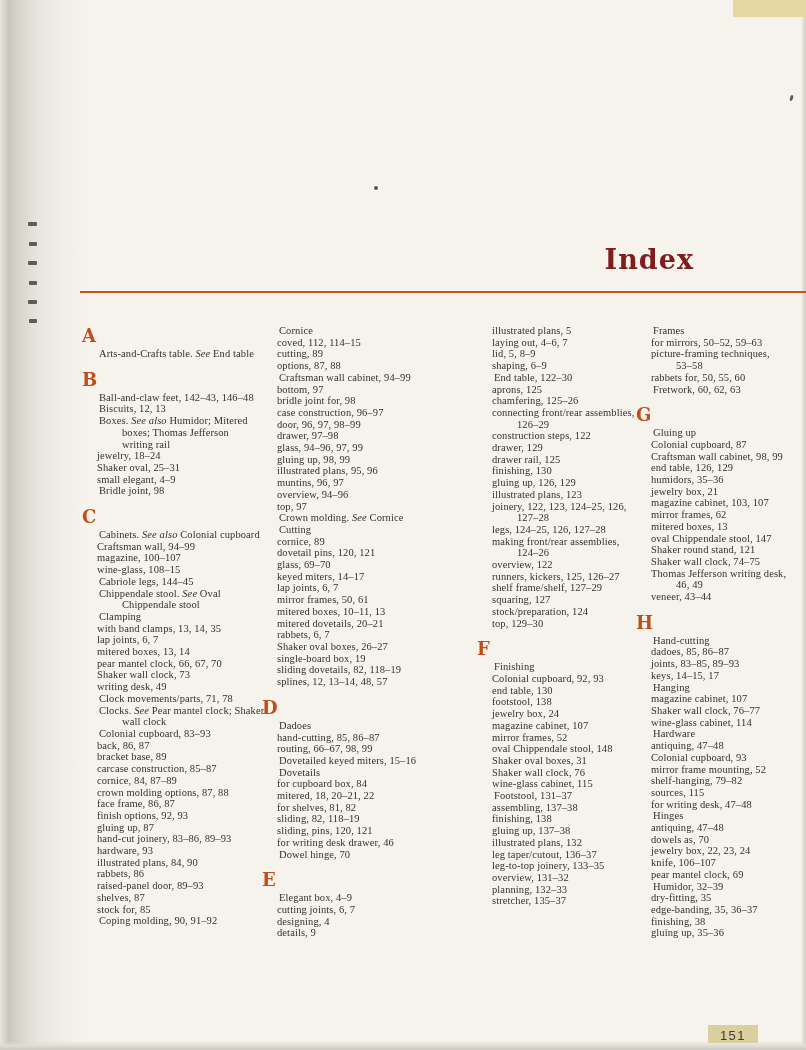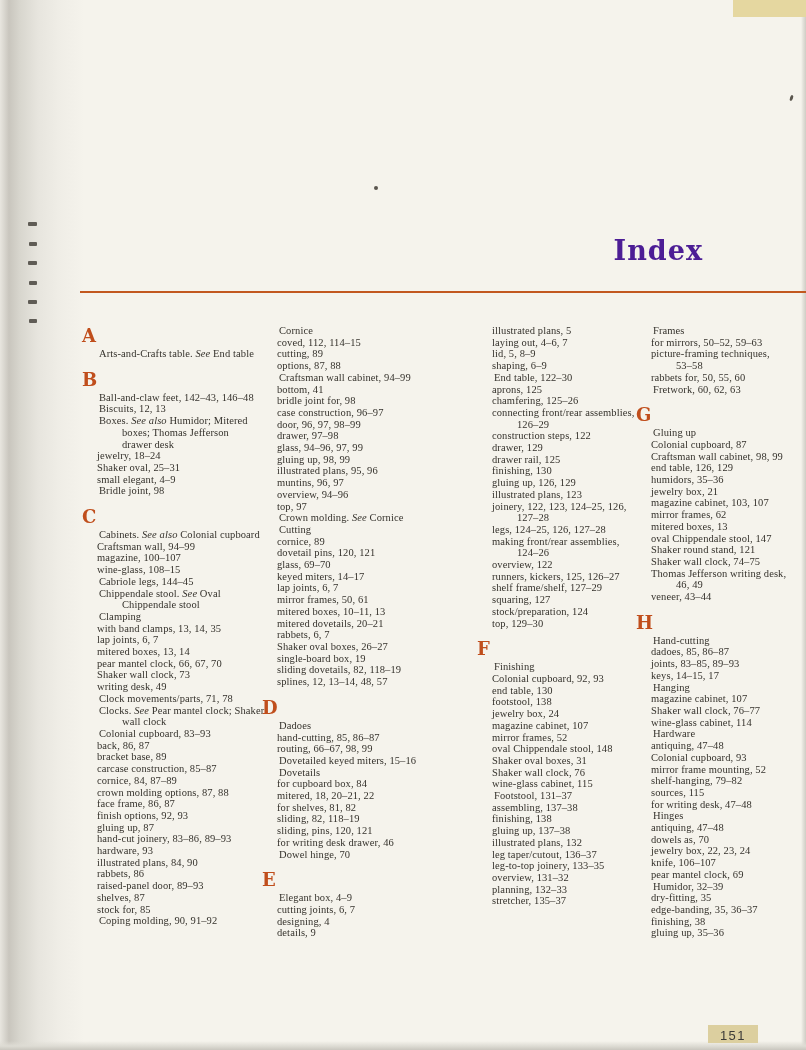--- a/index.html
+++ b/index.html
@@ -21,23 +21,23 @@
     position:absolute;left:0;bottom:0;width:100%;height:9px;
     background:linear-gradient(0deg,#c9c6be 0px,#dedcd4 4px,rgba(245,243,236,0) 9px);
   }
   .scan-mark{position:absolute;background:#3f3b34;opacity:.8;border-radius:1px;}
   .speck{position:absolute;background:#5a564e;border-radius:50%;}
   .top-tab{
     position:absolute;left:733px;top:0;width:73px;height:17px;
     background:#e5d7a0;
   }
   .index-title{
-    position:absolute;top:228px;right:96px;margin:7px;
+    position:absolute;top:228px;right:96px;margin:16px;
     font-family:"DejaVu Serif", serif;font-weight:bold;
-    font-size:27px;letter-spacing:1px;color:#4c1d95;
+    font-size:27px;letter-spacing:1px;color:#7f1d1d;
   }
   .rule{
     position:absolute;top:291px;left:80px;right:0;height:2px;background:#c2581f;
   }
   .col{
     position:absolute;top:325px;
   }
   .col[data-column="0"]{left:82px;width:178px;}
   .col[data-column="1"]{left:262px;width:186px;}
   .col[data-column="2"]{left:477px;width:182px;}
@@ -88,21 +88,21 @@
   <div class="rule"></div>
 
   <div class="col" data-column="0">
       <div class="letter">A</div>
       <div class="entry indent0"><span>Arts-and-Crafts table. </span><i>See</i><span> End table</span></div>
       <div class="letter">B</div>
       <div class="entry indent0"><span>Ball-and-claw feet, 142–43, 146–48</span></div>
       <div class="entry indent0"><span>Biscuits, 12, 13</span></div>
       <div class="entry indent0"><span>Boxes. </span><i>See also</i><span> Humidor; Mitered</span></div>
       <div class="entry indent2"><span>boxes; Thomas Jefferson</span></div>
-      <div class="entry indent2"><span>drawer desk</span></div>
+      <div class="entry indent2"><span>writing rail</span></div>
       <div class="entry indent1"><span>jewelry, 18–24</span></div>
       <div class="entry indent1"><span>Shaker oval, 25–31</span></div>
       <div class="entry indent1"><span>small elegant, 4–9</span></div>
       <div class="entry indent0"><span>Bridle joint, 98</span></div>
       <div class="letter">C</div>
       <div class="entry indent0"><span>Cabinets. </span><i>See also</i><span> Colonial cupboard</span></div>
       <div class="entry indent1"><span>Craftsman wall, 94–99</span></div>
       <div class="entry indent1"><span>magazine, 100–107</span></div>
       <div class="entry indent1"><span>wine-glass, 108–15</span></div>
       <div class="entry indent0"><span>Cabriole legs, 144–45</span></div>
@@ -135,21 +135,21 @@
       <div class="entry indent1"><span>shelves, 87</span></div>
       <div class="entry indent1"><span>stock for, 85</span></div>
       <div class="entry indent0"><span>Coping molding, 90, 91–92</span></div>
     </div>
   <div class="col" data-column="1">
       <div class="entry indent0"><span>Cornice</span></div>
       <div class="entry indent1"><span>coved, 112, 114–15</span></div>
       <div class="entry indent1"><span>cutting, 89</span></div>
       <div class="entry indent1"><span>options, 87, 88</span></div>
       <div class="entry indent0"><span>Craftsman wall cabinet, 94–99</span></div>
-      <div class="entry indent1"><span>bottom, 41</span></div>
+      <div class="entry indent1"><span>bottom, 97</span></div>
       <div class="entry indent1"><span>bridle joint for, 98</span></div>
       <div class="entry indent1"><span>case construction, 96–97</span></div>
       <div class="entry indent1"><span>door, 96, 97, 98–99</span></div>
       <div class="entry indent1"><span>drawer, 97–98</span></div>
       <div class="entry indent1"><span>glass, 94–96, 97, 99</span></div>
       <div class="entry indent1"><span>gluing up, 98, 99</span></div>
       <div class="entry indent1"><span>illustrated plans, 95, 96</span></div>
       <div class="entry indent1"><span>muntins, 96, 97</span></div>
       <div class="entry indent1"><span>overview, 94–96</span></div>
       <div class="entry indent1"><span>top, 97</span></div>

